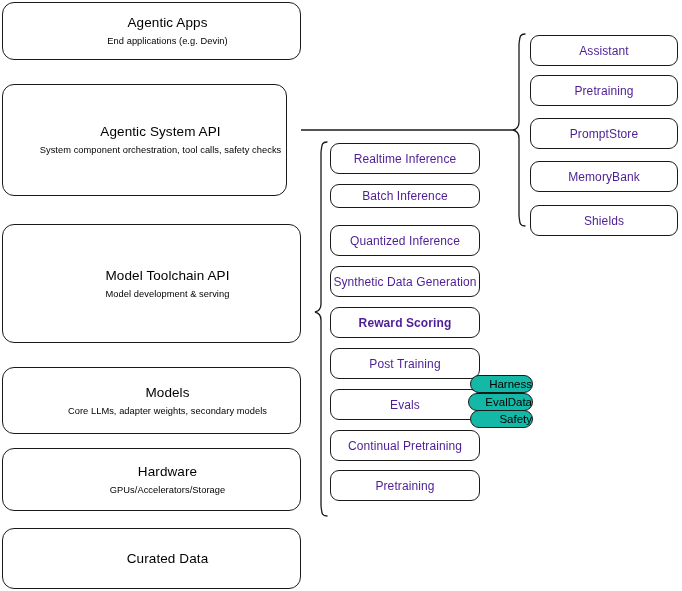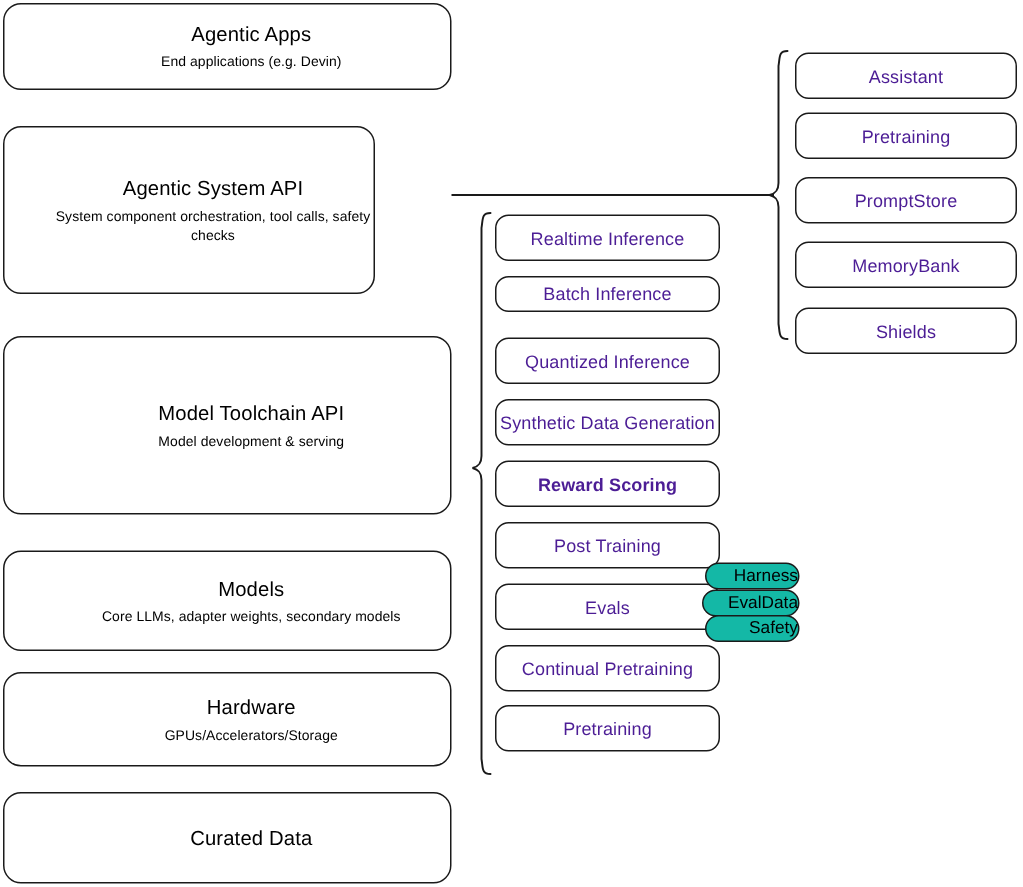--- a/index.html
+++ b/index.html
@@ -91,21 +91,21 @@
 
     <path d="M327,142 C321,142 322,146 321,152 L321,304 C321,309 319,311 315,312
              C319,313 321,315 321,320 L321,506 C322,512 321,516 327,516" stroke="#1a1a1a" stroke-width="1.3" fill="none" stroke-linecap="round"></path>
   </svg>
 
   <div class="node" style="left:2px; top:2px; width:299px; height:58px;">
     <div class="title">Agentic Apps</div>
     <div class="sub">End applications (e.g. Devin)</div>
   </div>
 
-  <div class="node" style="left:2px; top:84px; width:248px; height:112px;">
+  <div class="node" style="left:2px; top:84px; width:285px; height:112px;">
     <div class="title">Agentic System API</div>
     <div class="sub">System component orchestration, tool calls, safety checks</div>
   </div>
 
   <div class="node" style="left:2px; top:224px; width:299px; height:119px;">
     <div class="title">Model Toolchain API</div>
     <div class="sub">Model development &amp; serving</div>
   </div>
 
   <div class="node" style="left:2px; top:367px; width:299px; height:67px;">

